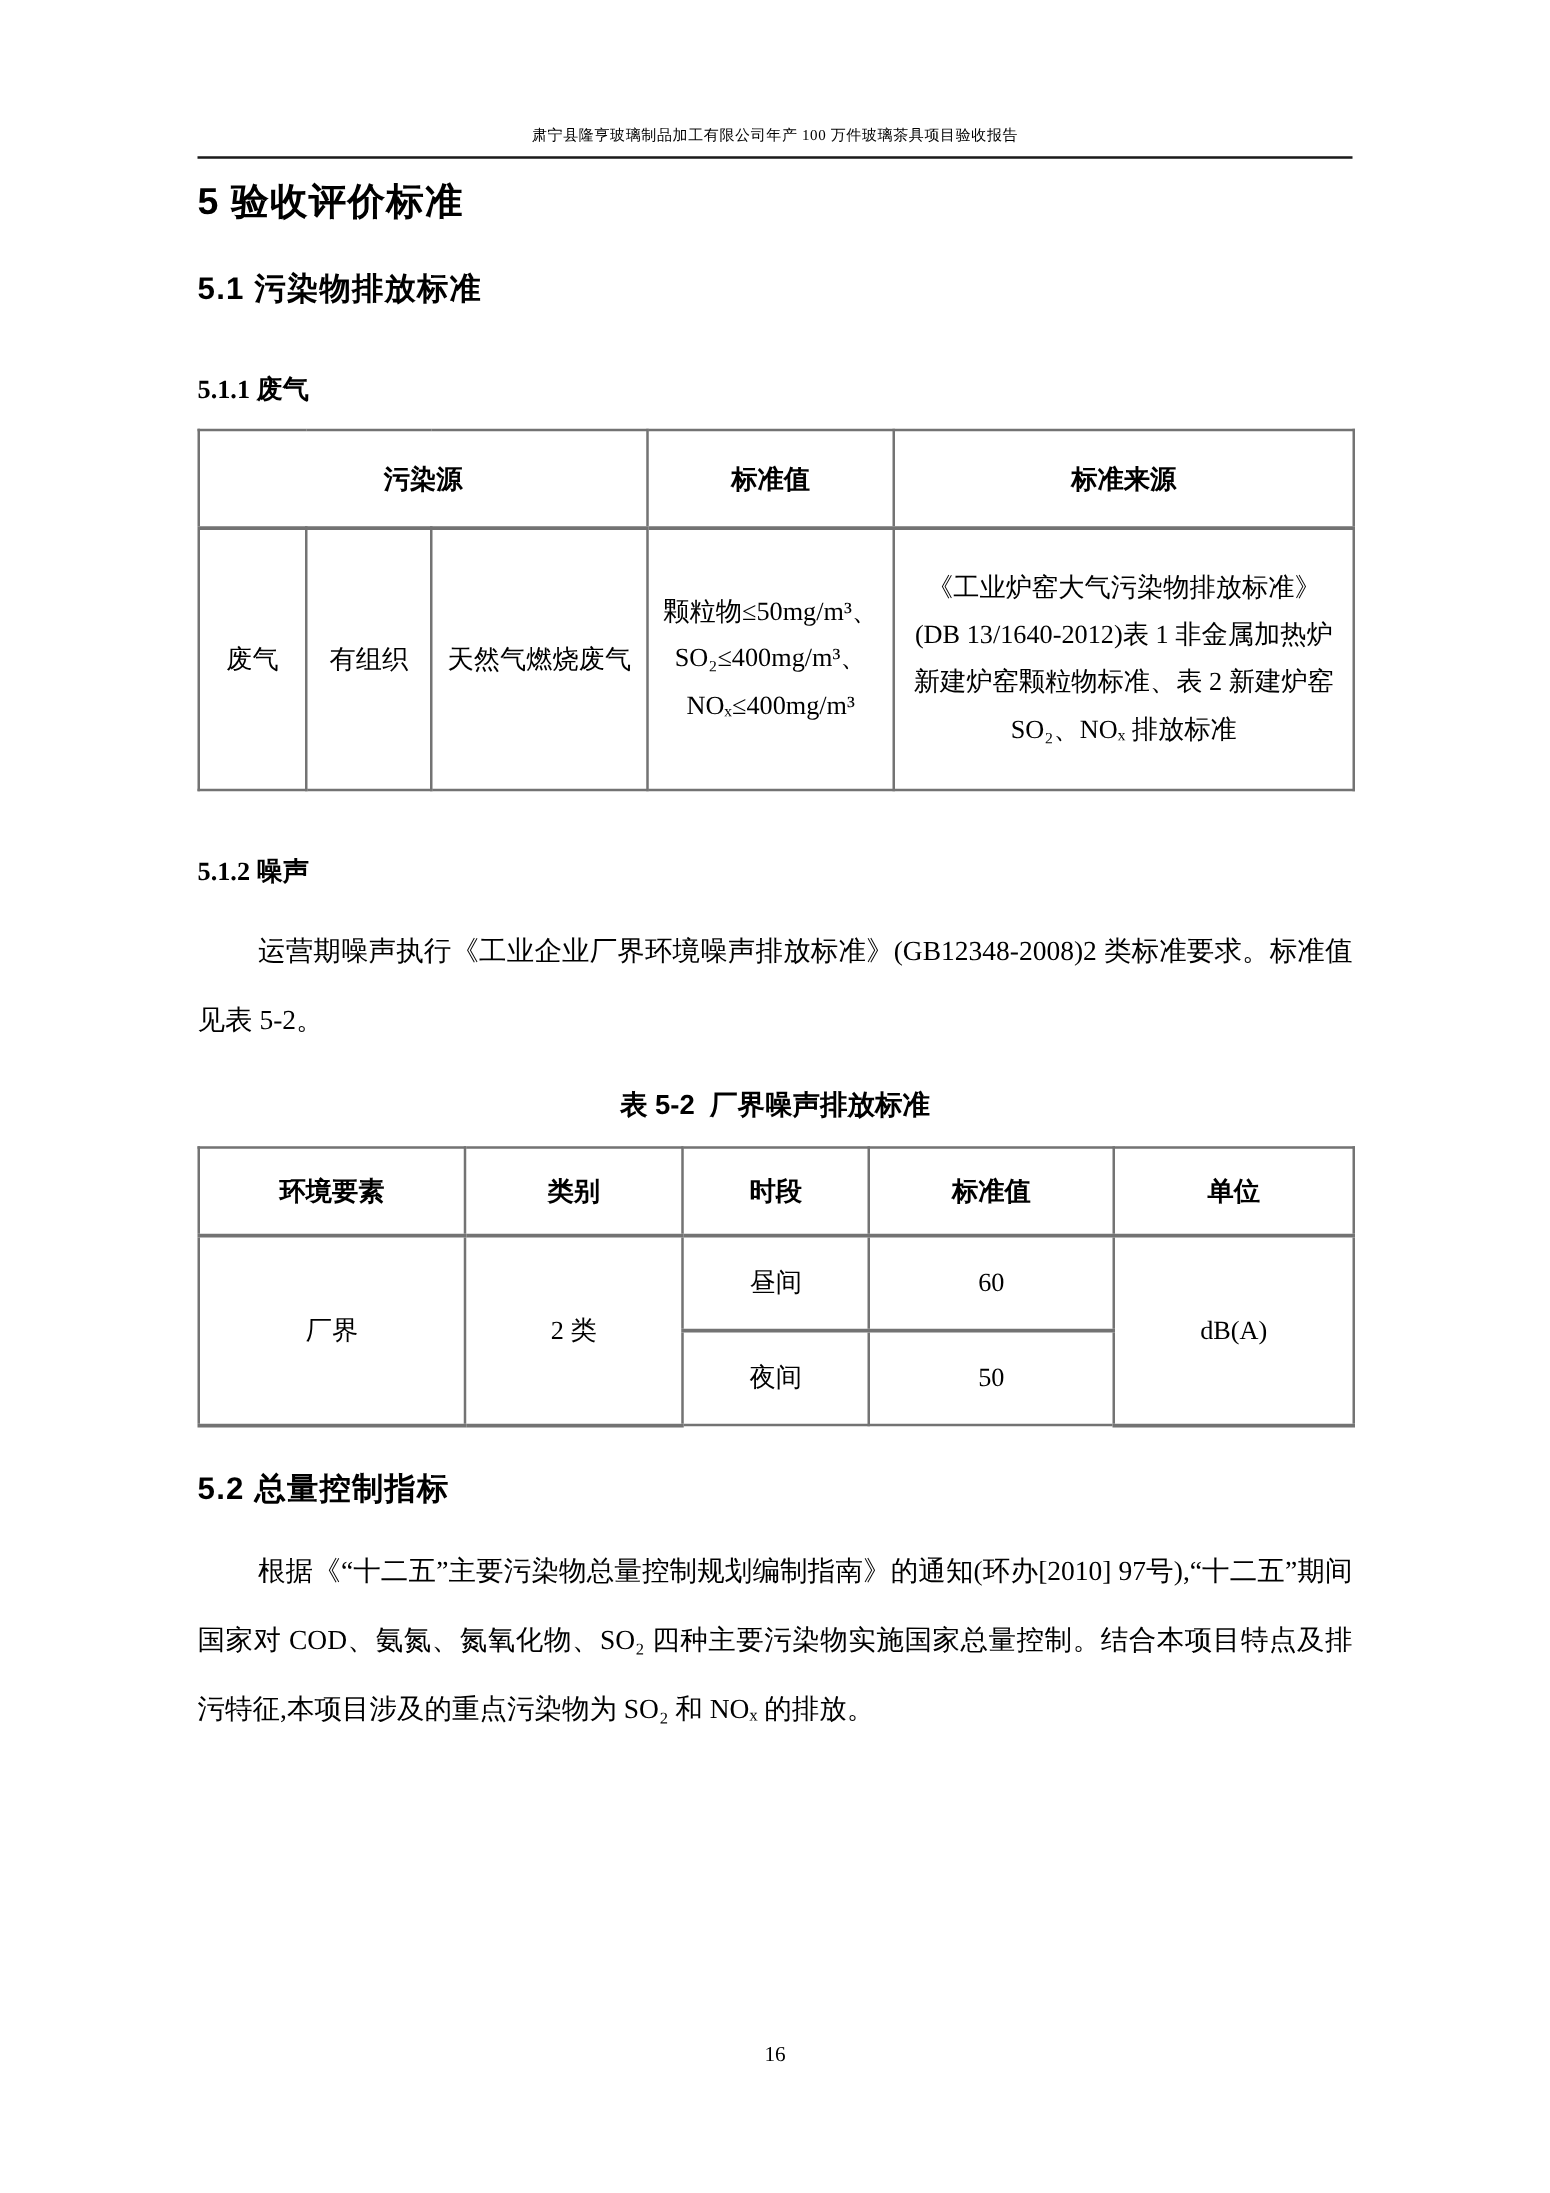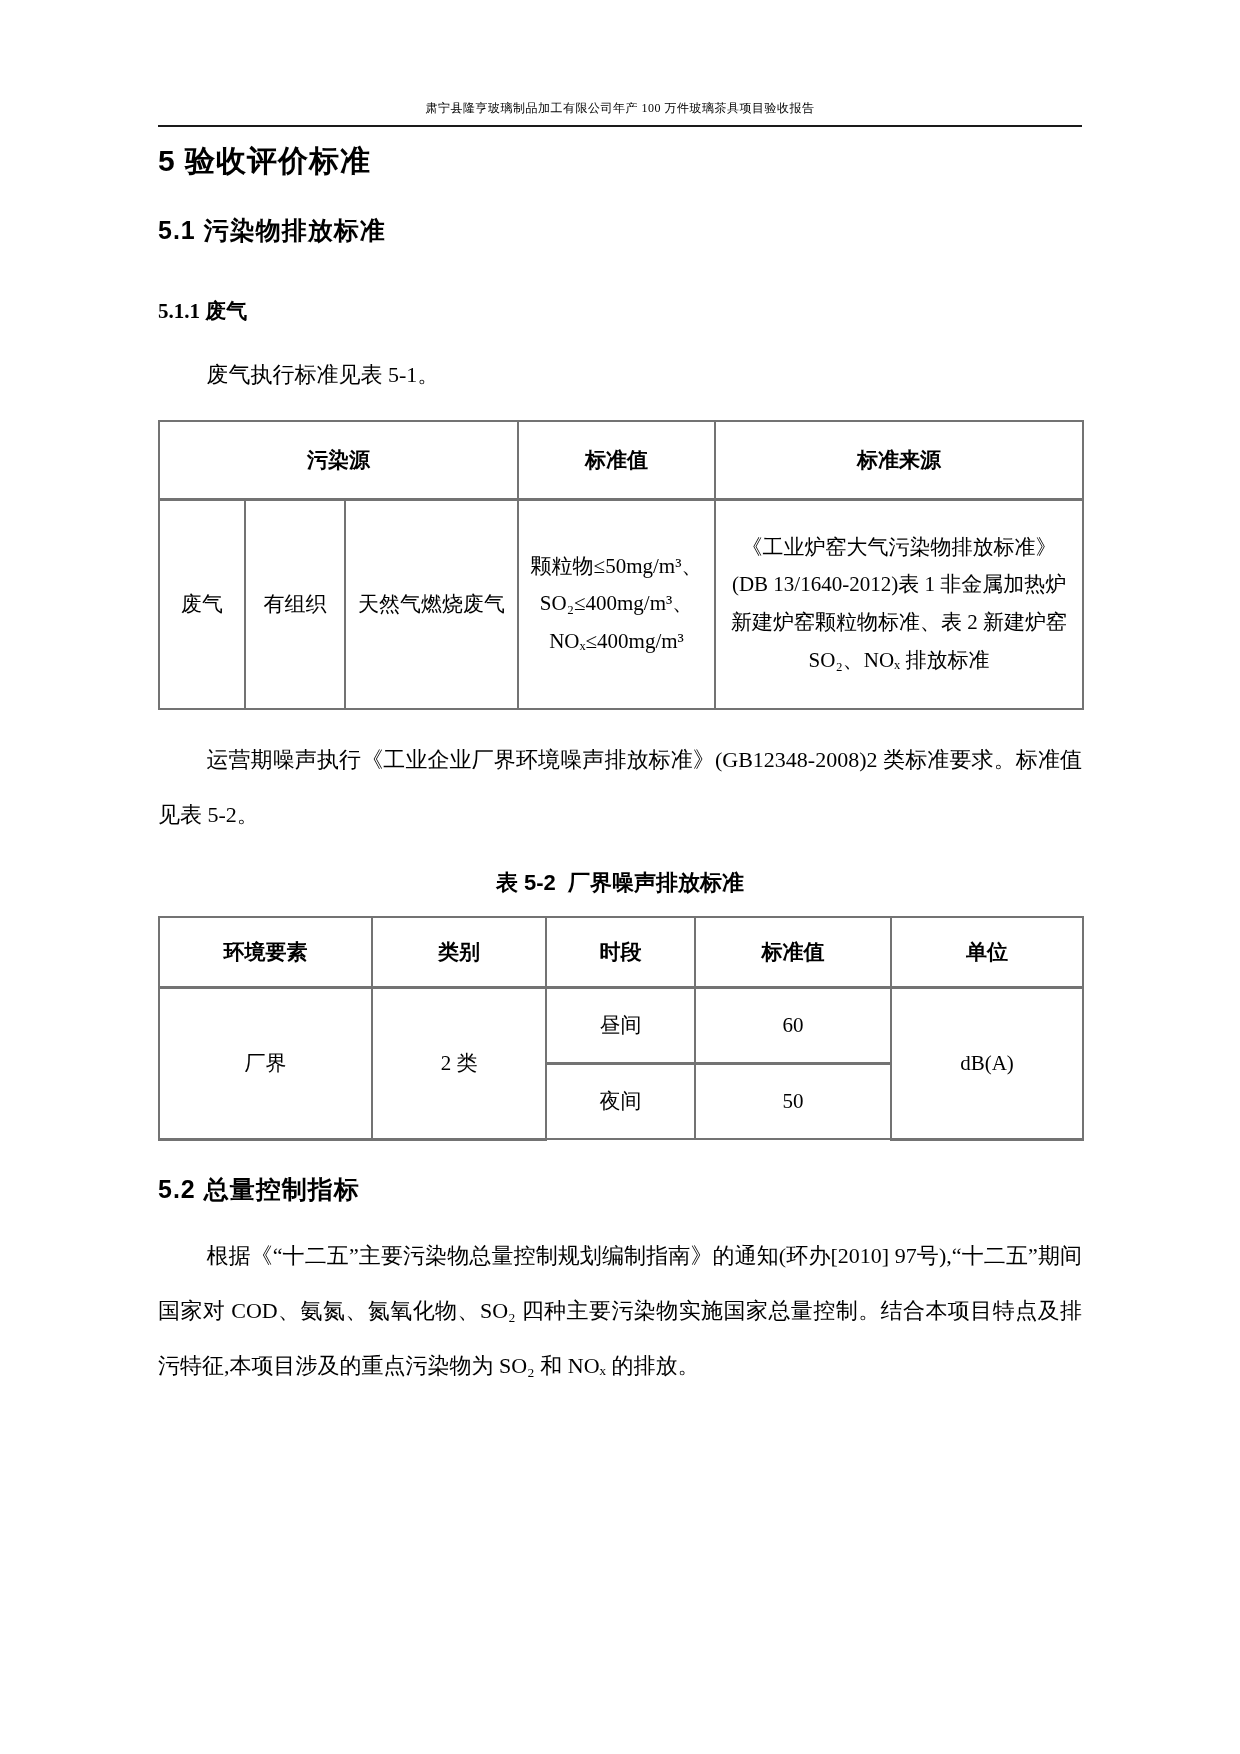--- a/index.html
+++ b/index.html
@@ -103,21 +103,20 @@
   <div class="content">
 
     <div class="doc-header">肃宁县隆亨玻璃制品加工有限公司年产 100 万件玻璃茶具项目验收报告</div>
 
     <h1 class="h1">5 验收评价标准</h1>
 
     <h2 class="h2">5.1 污染物排放标准</h2>
 
     <div class="h3">5.1.1 废气</div>
 
-    <p class="para">废气执行标准见表 5-1。</p>
 
 
     <table class="std" id="table1">
       <colgroup>
         <col style="width:86px">
           <col style="width:100px">
           <col style="width:173px">
           <col style="width:197px">
           <col style="width:368px">
       </colgroup>
@@ -137,20 +136,21 @@
 SO₂≤400mg/m³、
 NOₓ≤400mg/m³</td>
           <td class="multiline">《工业炉窑大气污染物排放标准》
 (DB 13/1640-2012)表 1 非金属加热炉
 新建炉窑颗粒物标准、表 2 新建炉窑
 SO₂、NOₓ 排放标准</td>
         </tr>
       </tbody>
     </table>
 
+    <div class="h3">5.1.2 噪声</div>
 
     <p class="para">运营期噪声执行《工业企业厂界环境噪声排放标准》(GB12348-2008)2 类标准要求。标准值见表 5-2。</p>
 
     <div class="table-caption">表 5-2  厂界噪声排放标准</div>
 
     <table class="std" id="table2">
       <colgroup>
         <col style="width:213px">
           <col style="width:174px">
           <col style="width:149px">
@@ -180,13 +180,14 @@
         </tr>
       </tbody>
     </table>
 
     <h2 class="h2">5.2 总量控制指标</h2>
 
     <p class="para">根据《“十二五”主要污染物总量控制规划编制指南》的通知(环办[2010] 97号),“十二五”期间国家对 COD、氨氮、氮氧化物、SO₂ 四种主要污染物实施国家总量控制。结合本项目特点及排污特征,本项目涉及的重点污染物为 SO₂ 和 NOₓ 的排放。</p>
 
   </div>
 
+  <div class="page-number">16</div>
 </div>
 
 </body></html>

